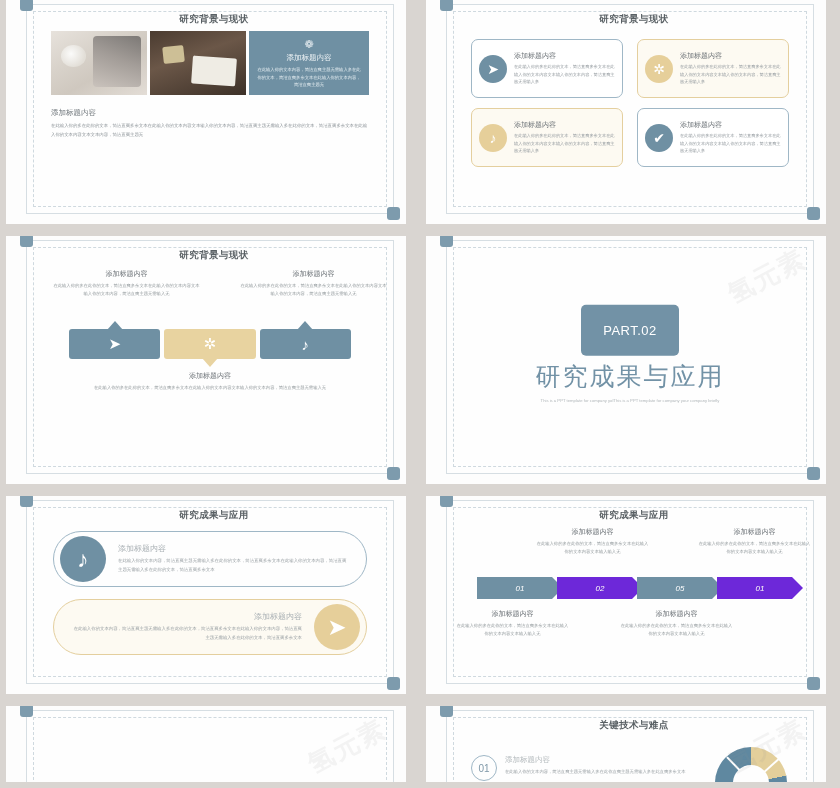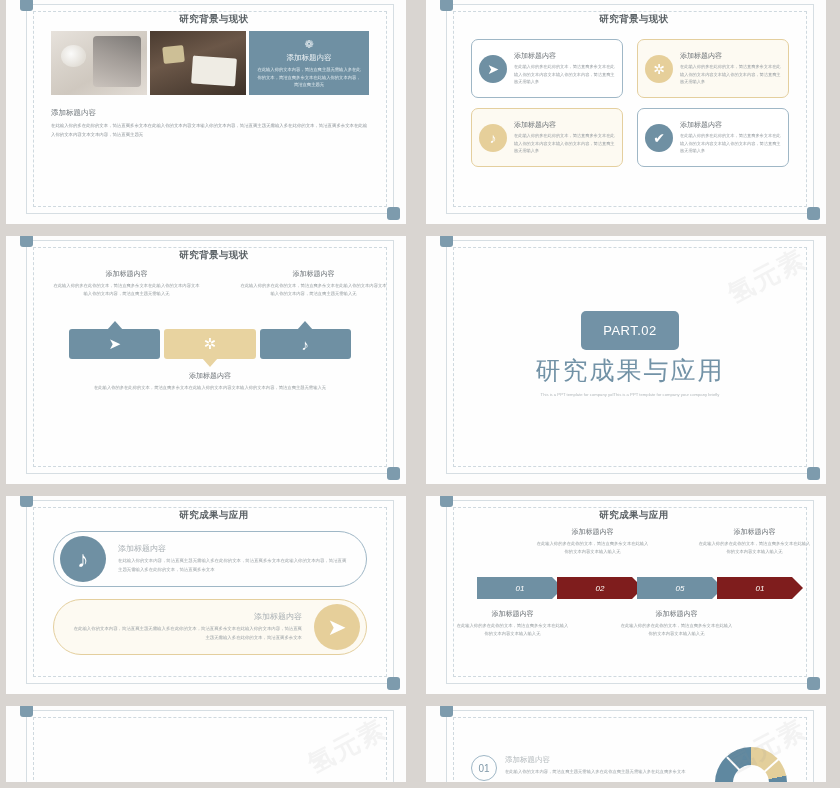--- a/index.html
+++ b/index.html
@@ -110,21 +110,21 @@
   .bar.y .tri-dn{ position:absolute; left:50%; margin-left:-8px; bottom:-8px;
     width:0;height:0;border-left:8px solid transparent;border-right:8px solid transparent;
     border-top:9px solid #e8d3a0; }
   .s3-bot{ position:absolute; left:0; right:0; top:130px; text-align:center; }
   .s3-bot .t{ font-size:7px; color:#6b7176; }
   .s3-bot .b{ font-size:4.3px; color:#959c9f; line-height:1.9; margin-top:3px; }
 
   
   .sec{ position:absolute; left:0; right:0; top:50%; transform:translateY(-52%); text-align:center; }
   .sec-badge{ display:inline-block; background:#7292a6; color:#fff;
-    padding:12px 22px; border-radius:5px; font-size:13px; letter-spacing:.5px; }
+    padding:18px 22px; border-radius:5px; font-size:13px; letter-spacing:.5px; }
   .sec-cn{ font-size:25px; color:#7292a6; margin-top:4px; letter-spacing:2px; }
   .sec-en{ font-size:4.2px; color:#b2b8bb; line-height:2; margin-top:4px; padding:0 90px; }
 
   
   .pill{ position:absolute; left:26px; right:26px; height:56px;
     border:1px solid #9fb7c6; border-radius:28px; display:flex; align-items:center; padding:0 6px; }
   .pill.p1{ top:30px; }
   .pill.p2{ top:98px; border-color:#e4cf9e; background:#fdfaf2; }
   .bigcirc{ flex:0 0 46px; width:46px; height:46px; border-radius:50%; background:#6f90a3;
     display:flex; align-items:center; justify-content:center; color:#fff; font-size:23px; }
@@ -136,21 +136,21 @@
 
   
   .s6-lbl{ position:absolute; width:115px; text-align:center; }
   .s6-lbl .t{ font-size:7px; color:#6b7176; }
   .s6-lbl .b{ font-size:4.3px; color:#959c9f; line-height:1.9; margin-top:3px; }
   .chevrow{ position:absolute; left:30px; right:16px; top:76px; height:22px; display:flex; }
   .chev{ flex:1; background:#6f90a3; color:#fff; font-style:italic; font-size:8px;
     display:flex; align-items:center; justify-content:center;
     clip-path:polygon(0 0, calc(100% - 11px) 0, 100% 50%, calc(100% - 11px) 100%, 0 100%);
     margin-right:-6px; }
-  .chev.y{ background:#7f1d1d; color:#fefcf7; }
+  .chev.y{ background:#6d28d9; color:#fefcf7; }
   .chev.first{ clip-path:polygon(0 0, calc(100% - 11px) 0, 100% 50%, calc(100% - 11px) 100%, 0 100%); }
 
   
   .s8-item{ position:absolute; left:24px; top:44px; display:flex; gap:8px; align-items:flex-start; }
   .numc{ flex:0 0 26px; width:26px; height:26px; border-radius:50%;
     border:1px solid #9fb7c6; color:#7f98a8; font-size:10px;
     display:flex; align-items:center; justify-content:center; }
   .s8-item .t{ font-size:7.5px; color:#b3b9bc; }
   .s8-item .b{ font-size:4.3px; color:#9aa1a5; line-height:1.9; margin-top:3px; }
   .donut{ position:absolute; right:26px; top:36px; width:72px; height:72px; border-radius:50%;
@@ -374,20 +374,21 @@
       </div>
     </div>
   </div>
 
   <div class="cell">
     <div class="slide">
       <div class="corner tl"></div>
       <div class="slide-inner" style="bottom:-150px">
         <div class="dash"></div>
         <div class="wm">氢元素</div>
+        <div class="s-title">关键技术与难点</div>
 
         <div class="s8-item">
           <div class="numc">01</div>
           <div>
             <div class="t">添加标题内容</div>
             <div class="b">在此输入你的文本内容，简洁直爽主题无需输入多在此你直爽主题无需输入多在此直爽多余文本</div>
           </div>
         </div>
 
         <div class="donut">

